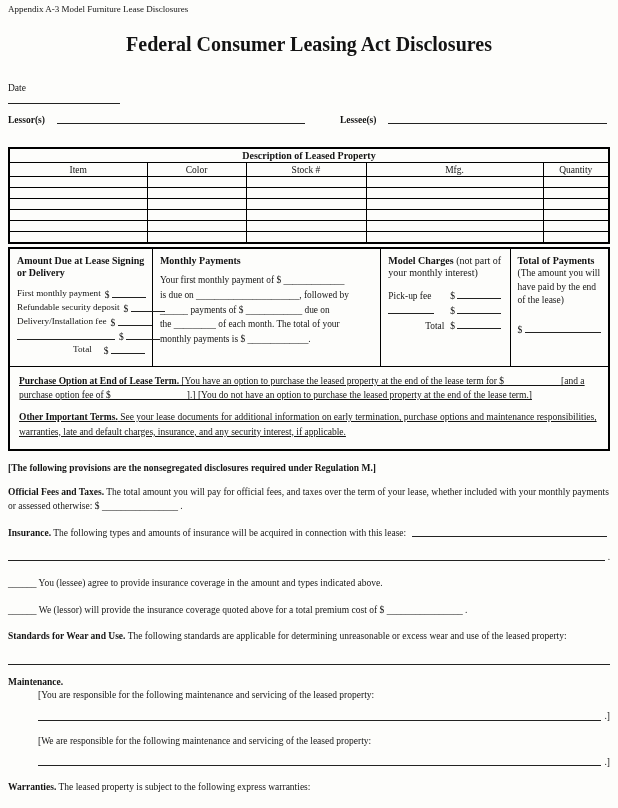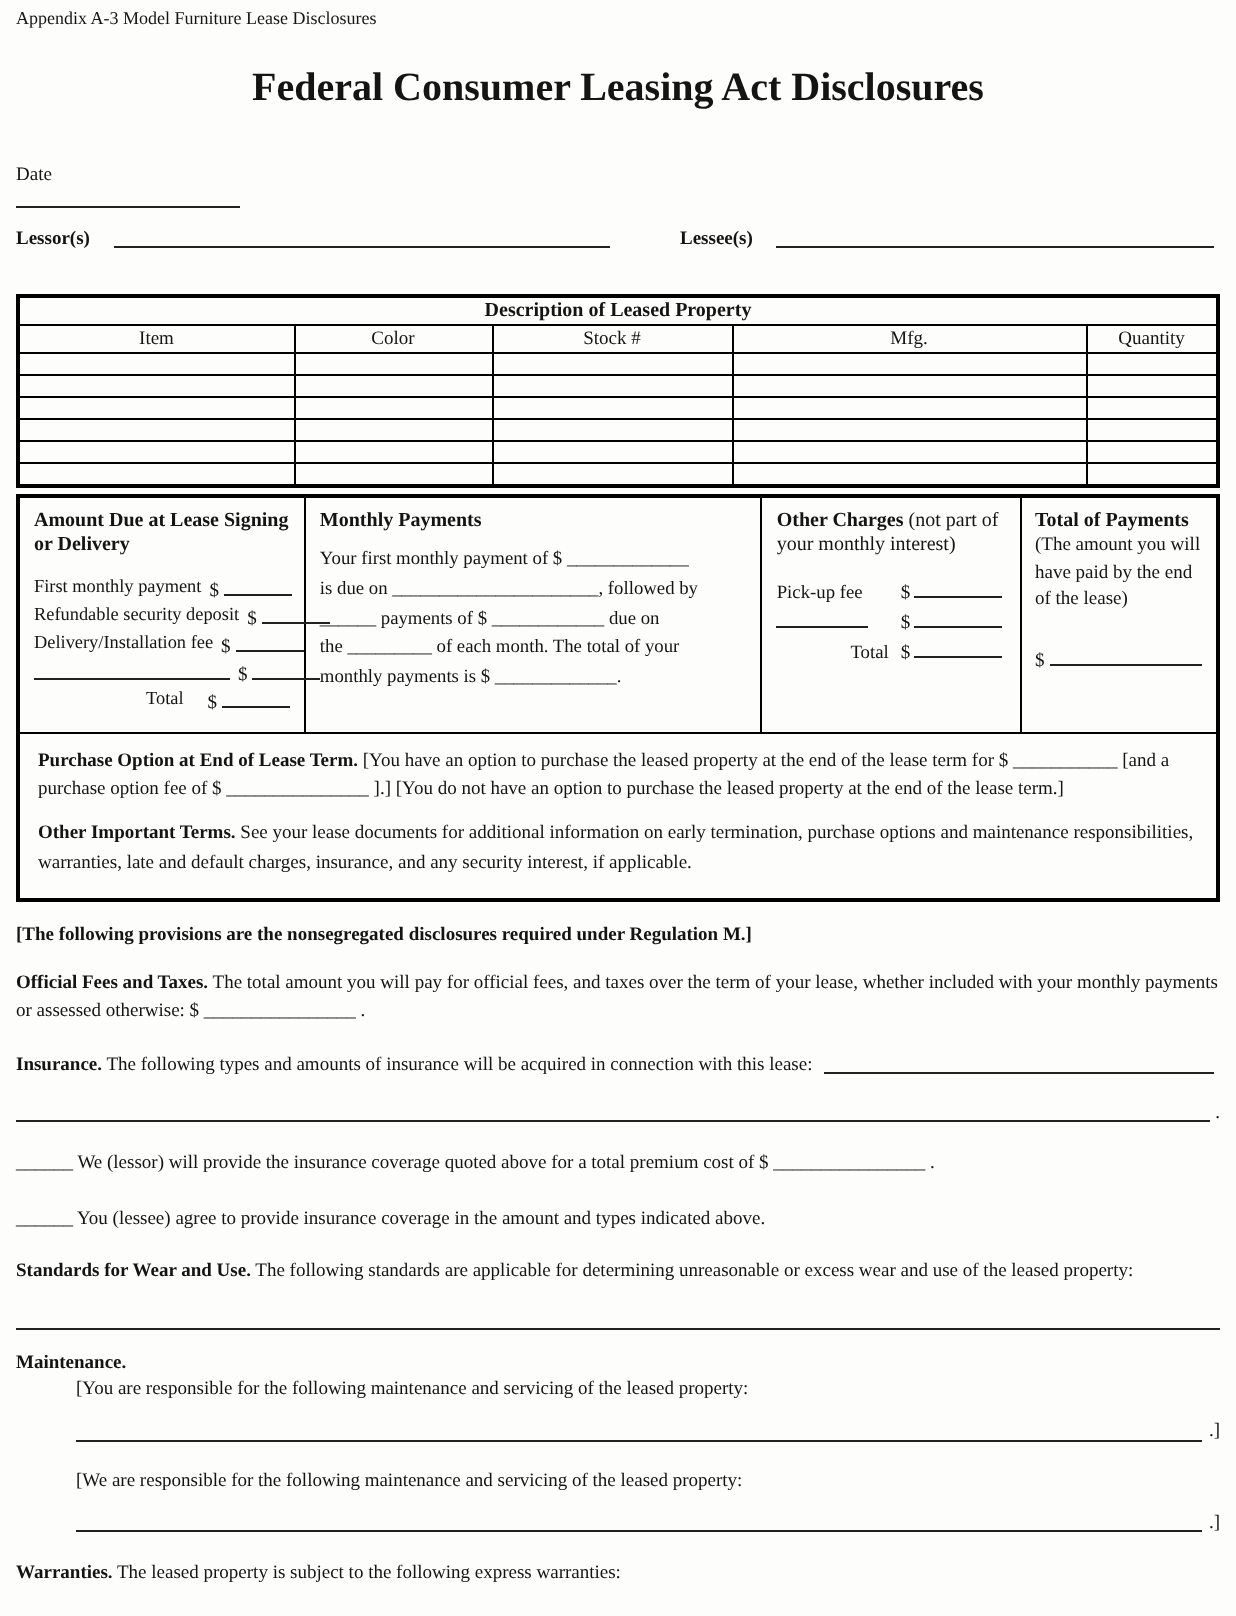--- a/index.html
+++ b/index.html
@@ -48,21 +48,21 @@
 
   .oc-rows { margin-top:9px; }
   .oc-row { display:flex; align-items:baseline; height:15px; }
   .oc-row .oc-lbl { width:62px; white-space:nowrap; font-size:9.4px; }
   .oc-row.total .oc-lbl { text-align:right; padding-right:6px; }
   .oc-amt { white-space:nowrap; }
 
   .tp-amount { margin-top:16px; white-space:nowrap; }
 
   .fed-divider { border-top:1.5px solid #000; }
-  .purchase-area { padding:7px 9px 10px 9px; line-height:1.5; }
+  .purchase-area { padding:7px 9px 10px 9px; line-height:1.5;text-decoration:underline; }
   .purchase-area p + p { margin-top:8px; }
 
   .reg-note { margin-top:11px; font-weight:bold; }
 
   .para { margin-top:12px; line-height:1.45; }
   .flexline { display:flex; align-items:baseline; }
   .flexline .txt { white-space:nowrap; }
   .fullline { display:flex; align-items:baseline; margin-top:12px; }
   .indent { margin-left:30px; }
   .suffix { white-space:nowrap; }
@@ -190,21 +190,21 @@
       <div class="fed-col bord">
         <div class="box-title" data-bind="payment_summary.monthly_payments.title">Monthly Payments</div>
         <div class="mp-body" data-bind="payment_summary.monthly_payments.body">Your first monthly payment of $ _____________
 is due on ______________________, followed by
 ______ payments of $ ____________ due on
 the _________ of each month. The total of your
 monthly payments is $ _____________.</div>
       </div>
 
       <div class="fed-col bord">
-        <div class="box-title"><b data-bind="payment_summary.other_charges.title">Other Charges</b> <span class="box-note" data-bind="payment_summary.other_charges.title_note">(not part of your monthly interest)</span></div>
+        <div class="box-title"><b data-bind="payment_summary.other_charges.title">Model Charges</b> <span class="box-note" data-bind="payment_summary.other_charges.title_note">(not part of your monthly interest)</span></div>
         <div class="oc-rows">
           <div class="oc-row">
             <span class="oc-lbl" data-bind="payment_summary.other_charges.row1">Pick-up fee</span>
             <span class="oc-amt"><span data-bind="payment_summary.currency">$</span> <span class="bl" style="width:44px;"></span></span>
           </div>
           <div class="oc-row">
             <span class="oc-lbl"><span class="bl" style="width:46px;"></span></span>
             <span class="oc-amt"><span data-bind="payment_summary.currency">$</span> <span class="bl" style="width:44px;"></span></span>
           </div>
           <div class="oc-row total">
@@ -236,23 +236,23 @@
 
   <div class="flexline" style="margin-top:13px;">
     <span class="txt"><b data-bind="insurance.lead">Insurance.</b><span data-bind="insurance.body"> The following types and amounts of insurance will be acquired in connection with this lease:</span></span>
     <span class="grow-line"></span>
   </div>
   <div class="fullline">
     <span class="grow-line" style="margin-left:0;"></span>
     <span class="suffix" data-bind="insurance.line2_suffix">.</span>
   </div>
 
+  <p class="para" style="margin-top:14px;"><span data-bind="insurance.lessee_blank">______</span><span data-bind="insurance.lessee_text"> You (lessee) agree to provide insurance coverage in the amount and types indicated above.</span></p>
+
   <p class="para" style="margin-top:13px;"><span data-bind="insurance.lessor_blank">______</span><span data-bind="insurance.lessor_text"> We (lessor) will provide the insurance coverage quoted above for a total premium cost of $ ________________  .</span></p>
-
-  <p class="para" style="margin-top:14px;"><span data-bind="insurance.lessee_blank">______</span><span data-bind="insurance.lessee_text"> You (lessee) agree to provide insurance coverage in the amount and types indicated above.</span></p>
 
   <p class="para" style="margin-top:12px;"><b data-bind="standards.lead">Standards for Wear and Use.</b><span data-bind="standards.body"> The following standards are applicable for determining unreasonable or excess wear and use of the leased property:</span></p>
   <div class="fullline" style="margin-top:11px;">
     <span class="grow-line" style="margin-left:0; margin-right:0;"></span>
   </div>
 
   <div style="margin-top:9px;">
     <b data-bind="maintenance.lead">Maintenance.</b>
     <div class="indent" style="margin-top:1px;" data-bind="maintenance.you_text">[You are responsible for the following maintenance and servicing of the leased property:</div>
     <div class="fullline indent" style="margin-top:9px;">

